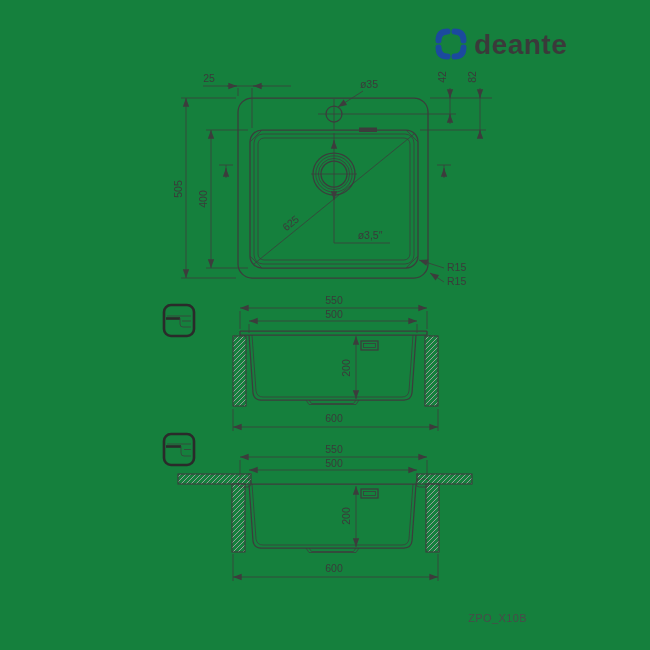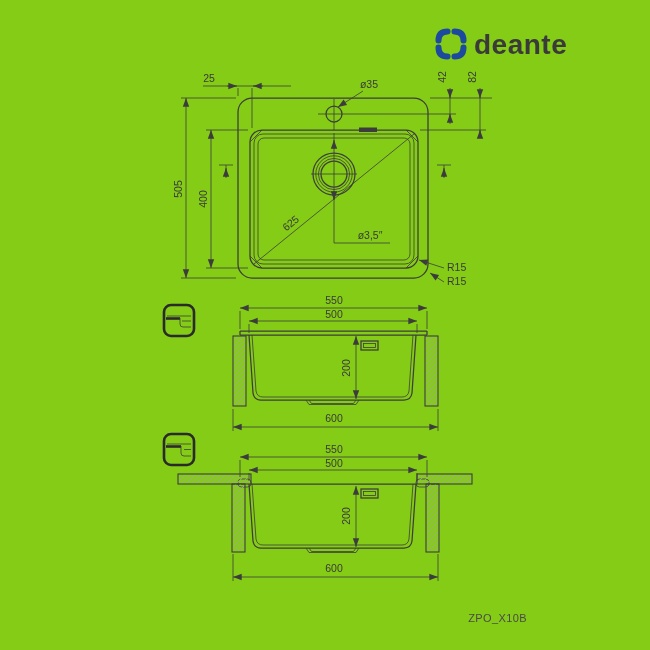--- a/index.html
+++ b/index.html
@@ -1,16 +1,16 @@
 <!DOCTYPE html>
 <html><head>
 <meta charset="utf-8">
 <style>
   html,body{margin:0;padding:0;background:#ffffff;}
-  .stage{position:relative;width:650px;height:650px;background:#84cc16;overflow:hidden;}
+  .stage{position:relative;width:650px;height:650px;background:#15803d;overflow:hidden;}
   svg{position:absolute;left:0;top:0;}
   svg text{font-family:"Liberation Sans","DejaVu Sans",sans-serif;font-size:10.5px;fill:#3a3a3a;}
   text.brand{font-size:28px;font-weight:bold;letter-spacing:.5px;}
   text.model{font-size:11px;fill:#4a4a4a;letter-spacing:.4px;}
   .ln{stroke:#3c3c3c;stroke-width:1.25;fill:none;}
   .thin{stroke:#3c3c3c;stroke-width:.8;fill:none;}
   .dim{stroke:#3c3c3c;stroke-width:.8;fill:none;}
   .hatched{fill:url(#hatch);stroke:#3c3c3c;stroke-width:1.1;}
 </style>
 </head>

